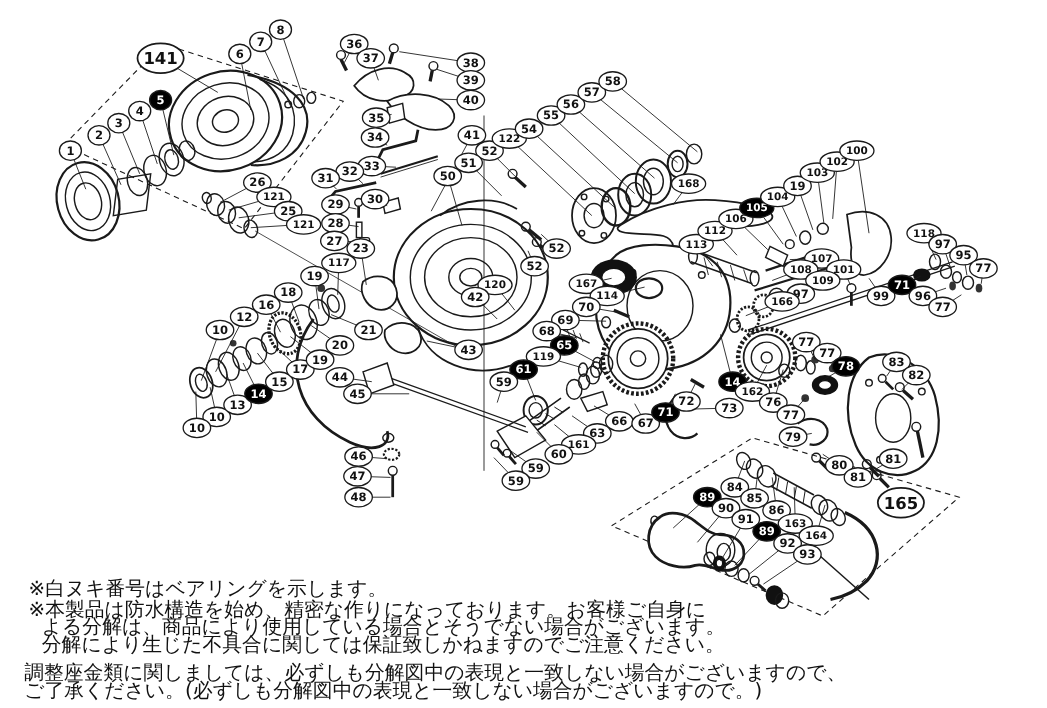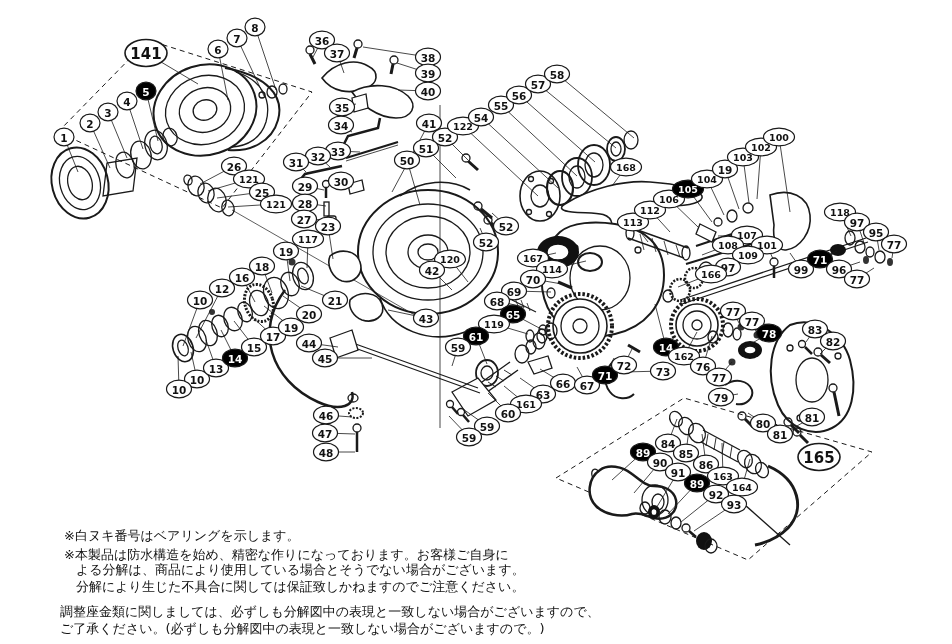--- a/index.html
+++ b/index.html
@@ -1,20 +1,20 @@
 <!DOCTYPE html>
 <html><head>
 <meta charset="utf-8">
 <style>
   html,body{margin:0;padding:0;background:#fff;}
   #stage{position:relative;width:952px;height:644px;background:#fff;overflow:hidden;
          font-family:"DejaVu Sans",sans-serif;}
   #art{position:absolute;left:0;top:0;}
-  .notes{position:absolute;color:#111;font-size:13px;line-height:17px;white-space:nowrap;
-         font-family:"DejaVu Sans",sans-serif;margin-left:38px;}
+  .notes{position:absolute;color:#111;font-size:18px;line-height:17px;white-space:nowrap;
+         font-family:"DejaVu Sans",sans-serif;}
   svg text{font-family:"DejaVu Sans",sans-serif;font-weight:bold;}
 </style>
 </head>
 <body>
 
 <div id="stage">
   <svg id="art" width="952" height="644" viewBox="0 0 952 644">
 
     <g stroke="#1a1a1a" fill="none" stroke-width="1.3">
 

